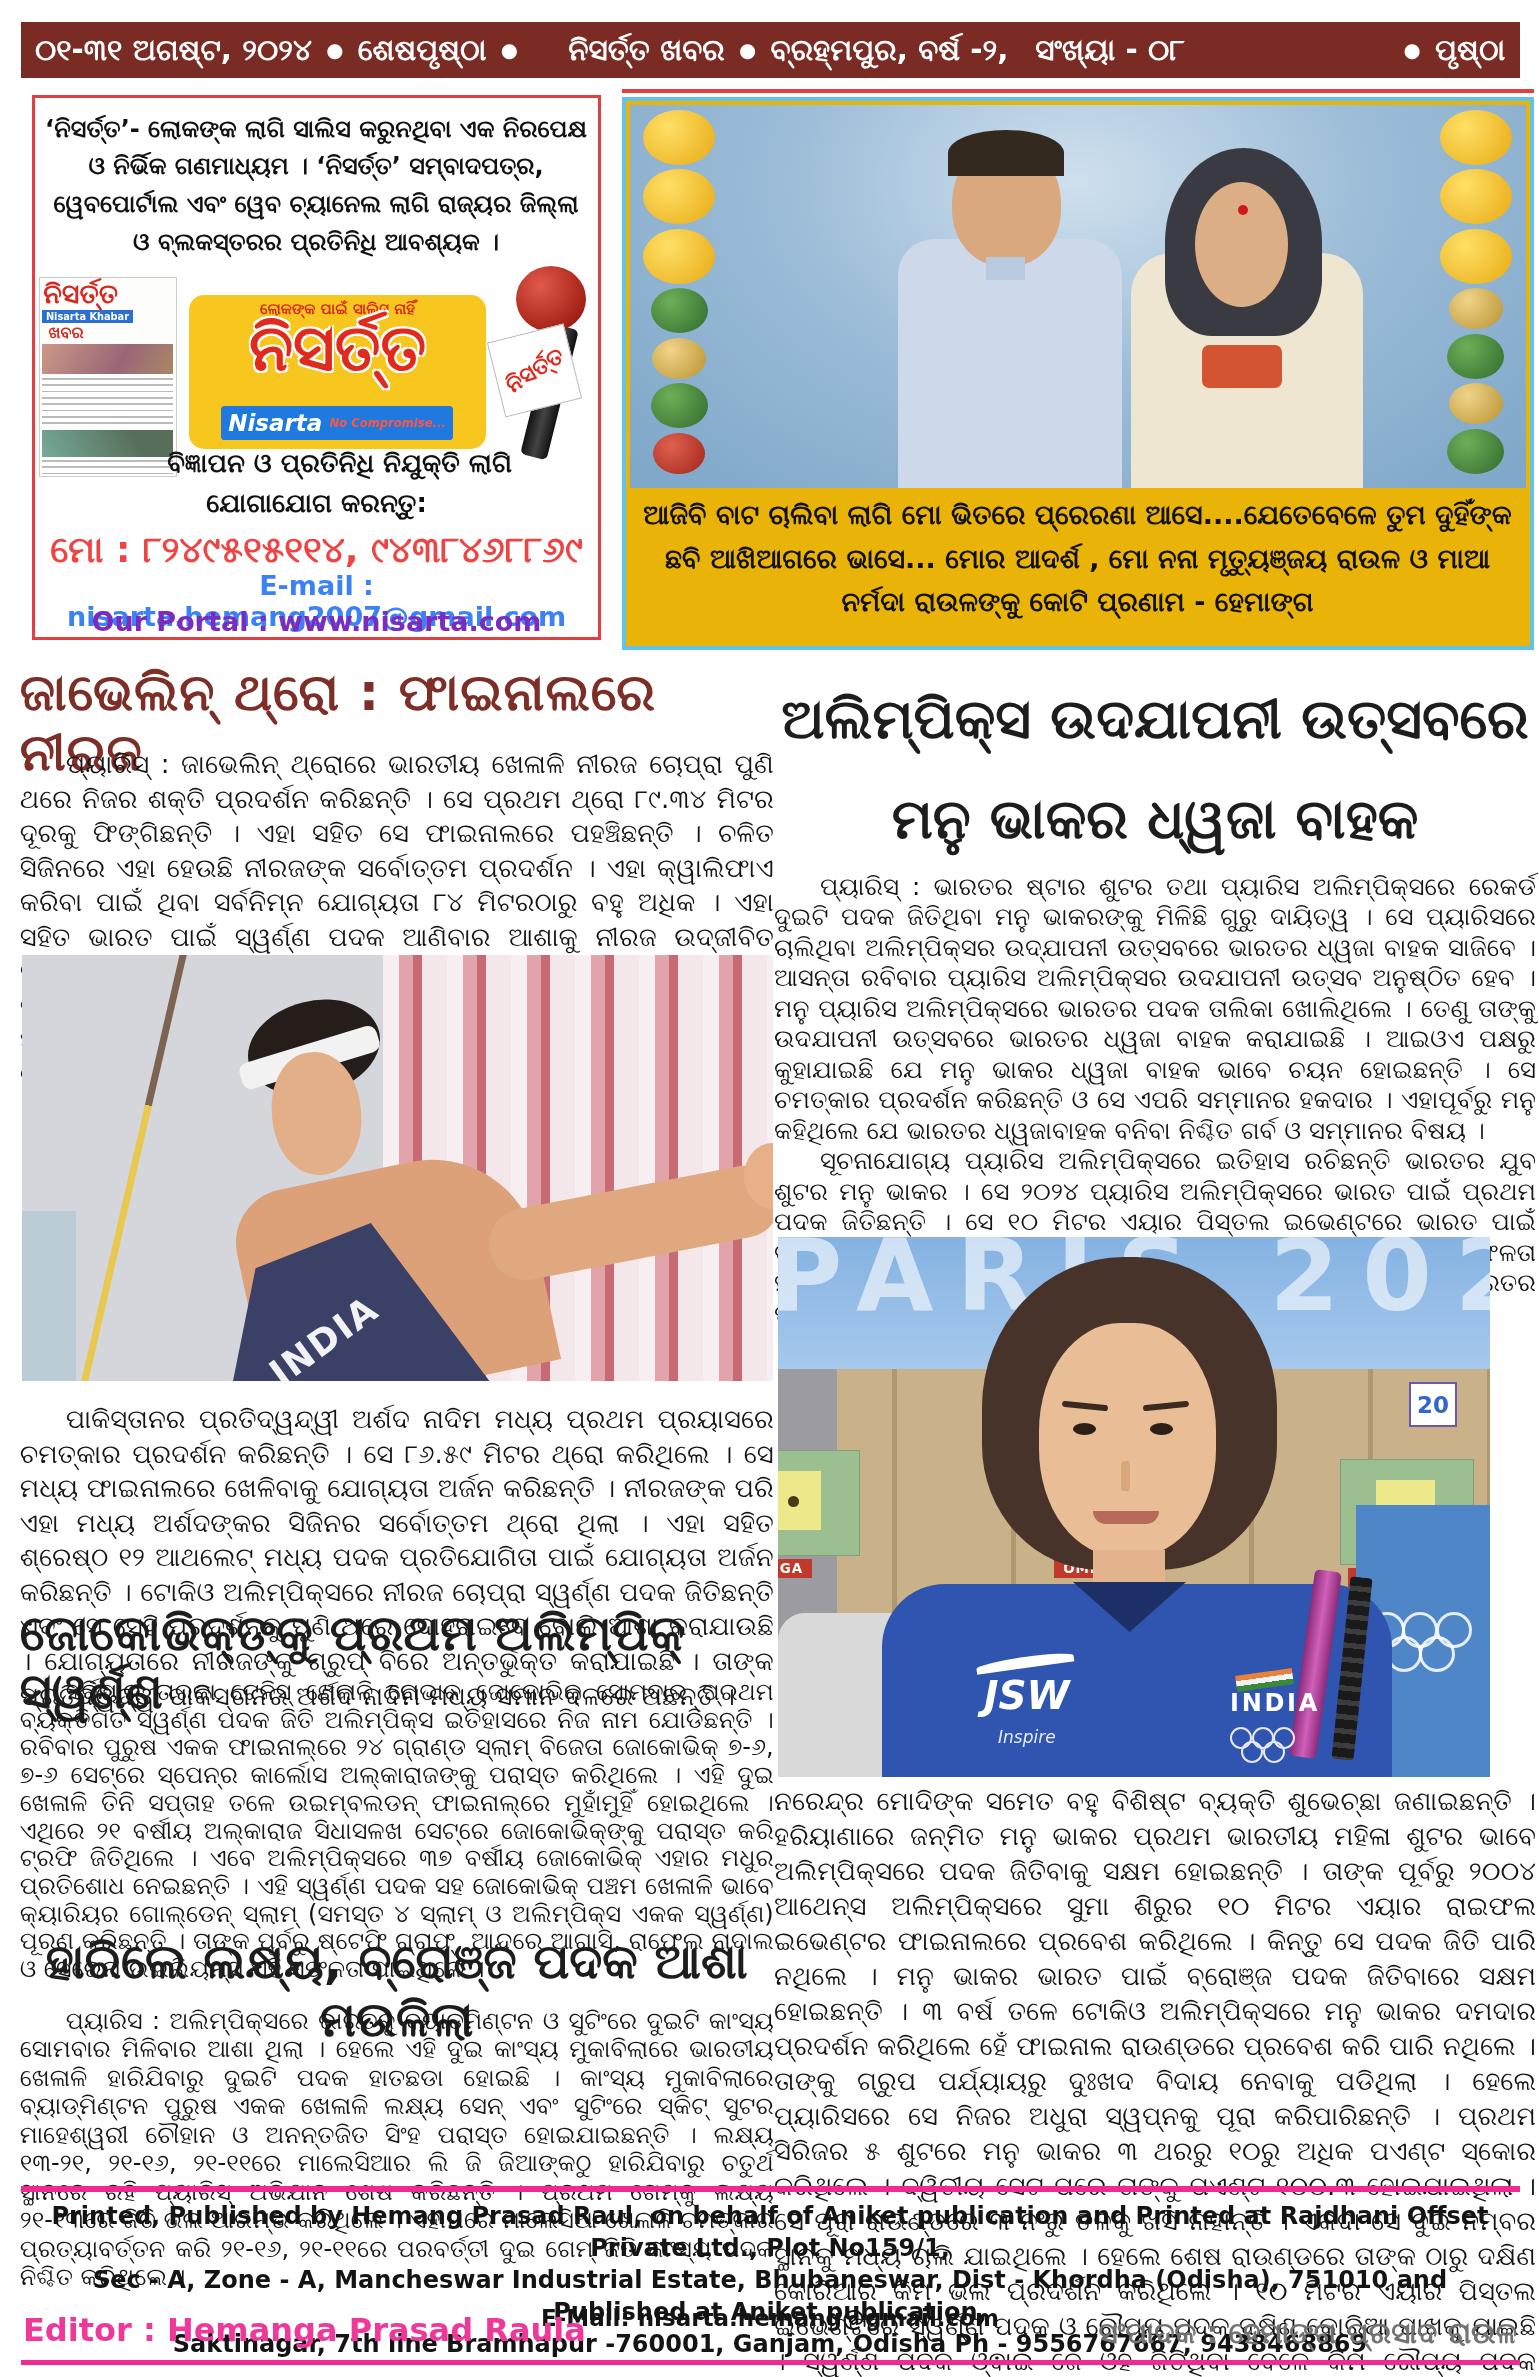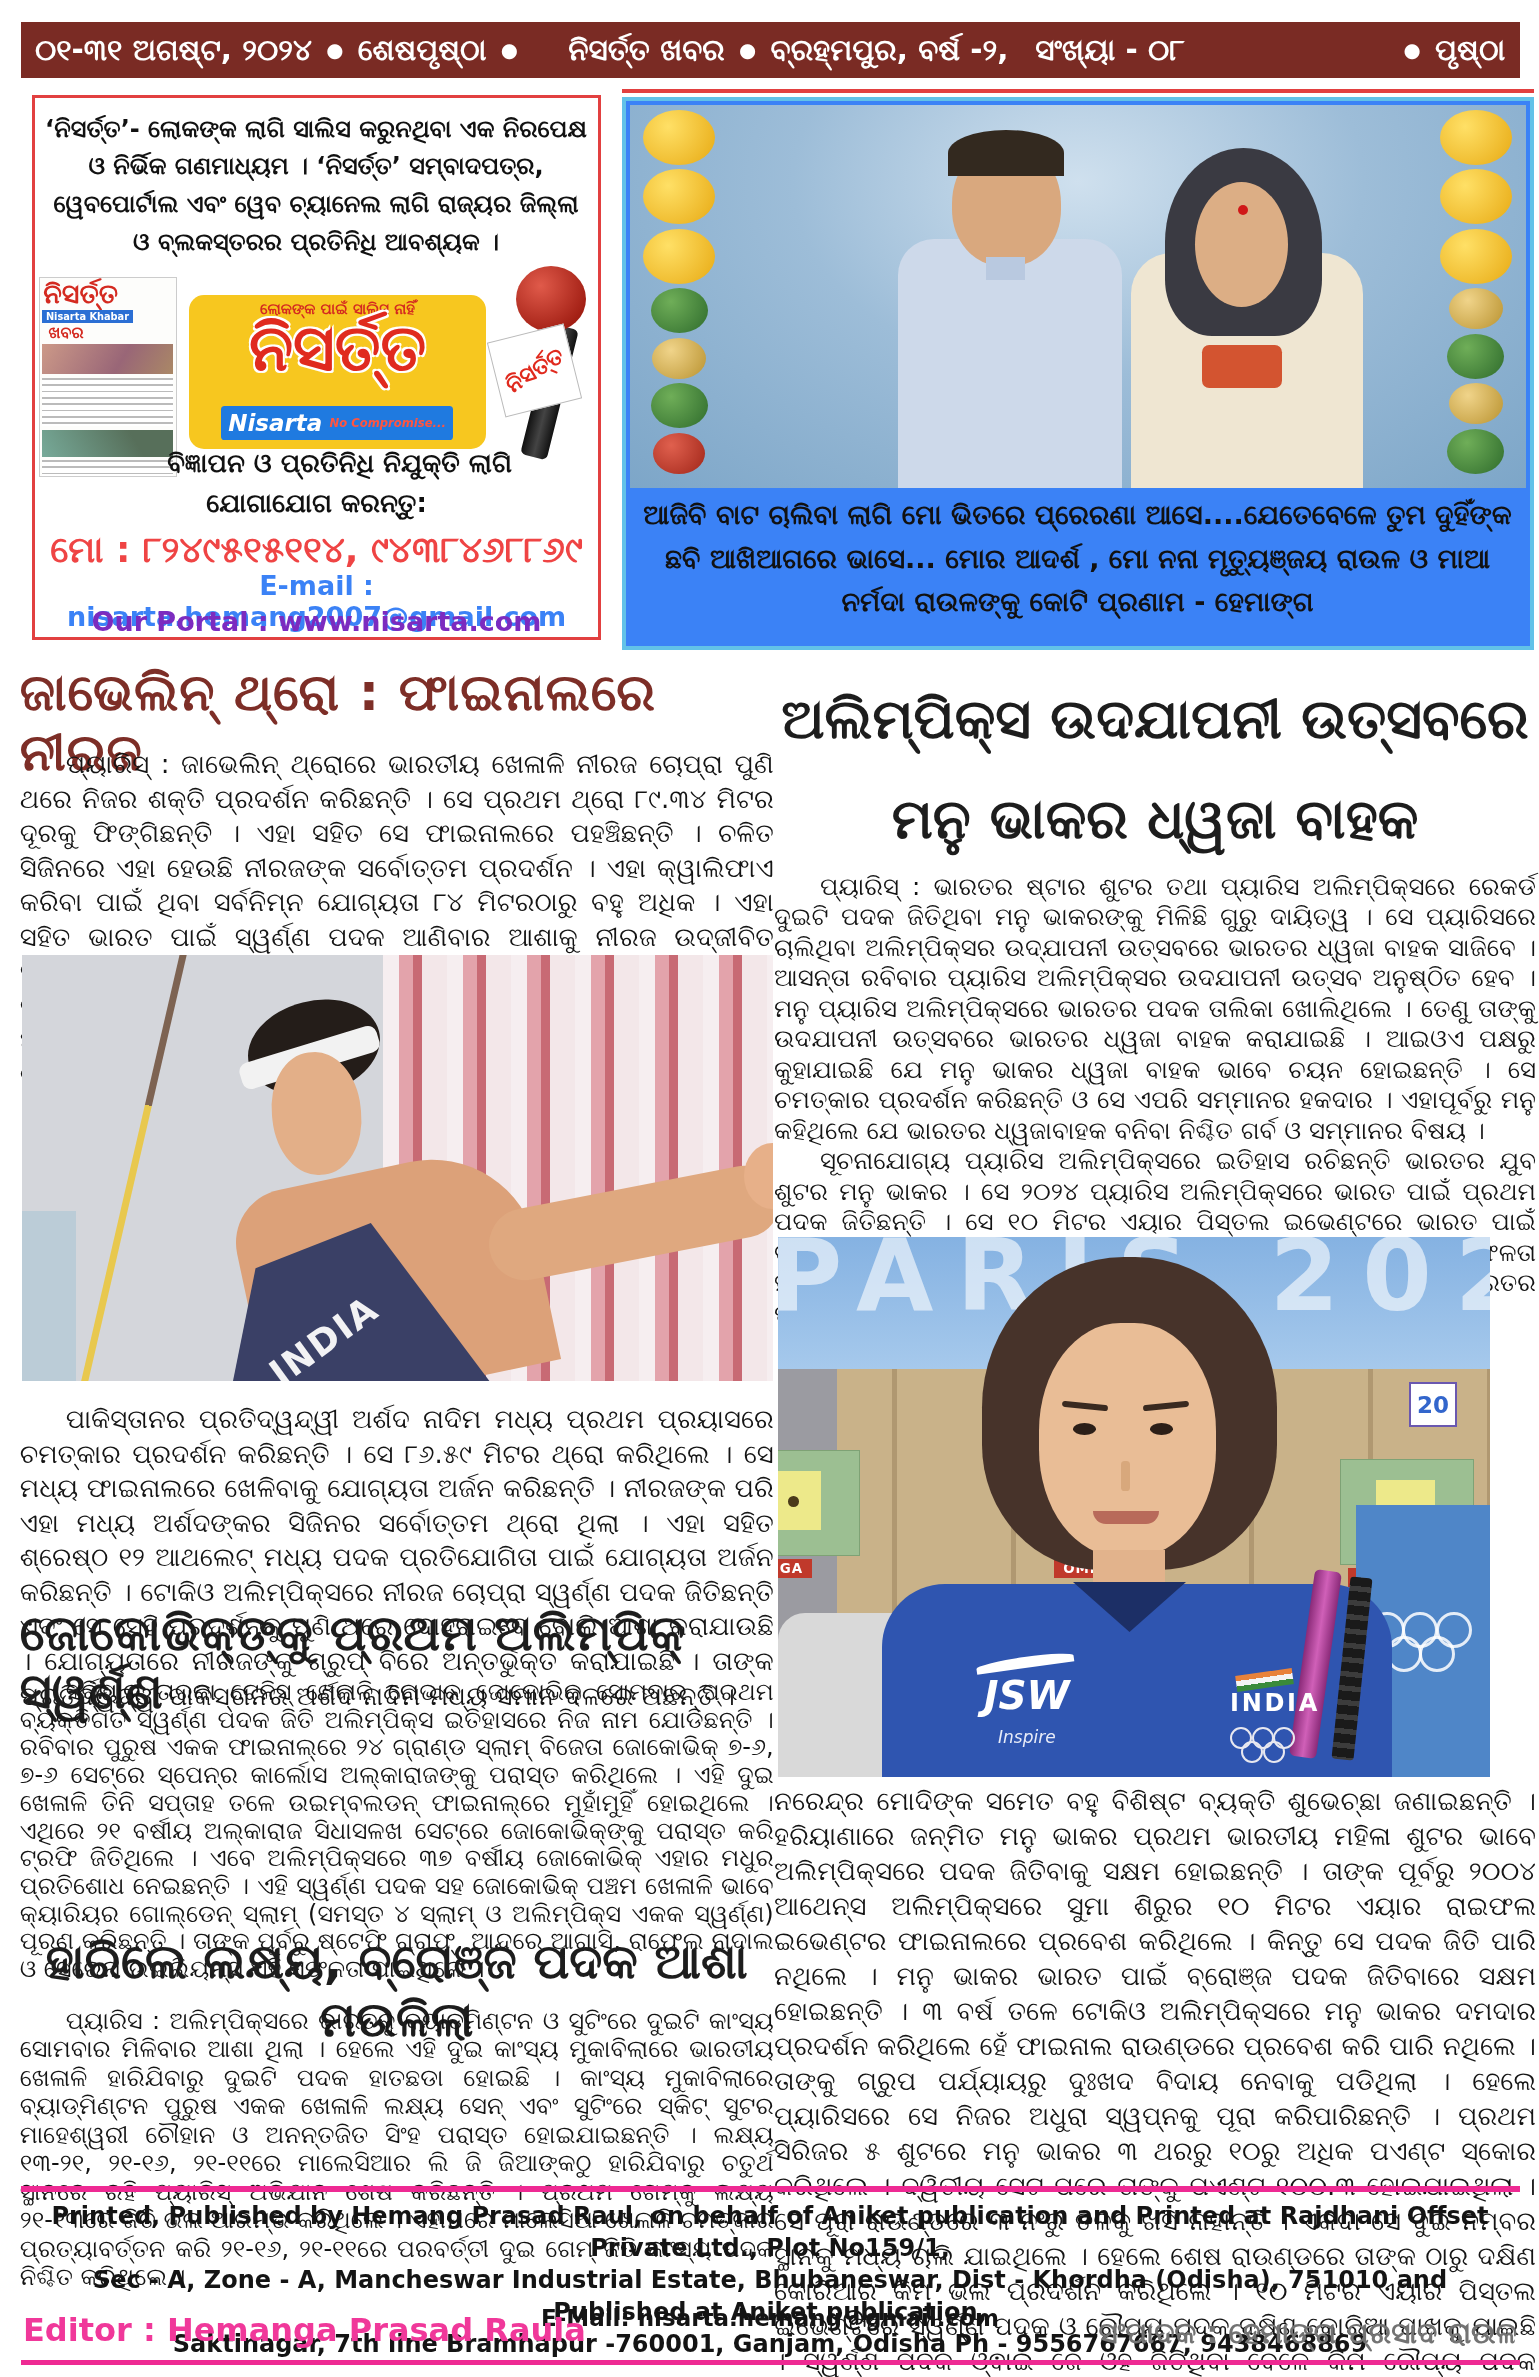--- a/index.html
+++ b/index.html
@@ -45,21 +45,21 @@
 
   .contact{position:absolute;width:100%;text-align:center;color:#111;font-weight:800;}
   #contact-lead{top:350px;left:54px;width:501px;font-size:26px;}
   #contact-lead2{top:390px;font-size:26px;}
   #contact-mobile{top:431px;font-size:36px;color:#ef4444;}
   #contact-email{top:472px;font-size:27px;color:#3b82f6;}
   #contact-portal{top:508px;font-size:27px;color:#7c2bbf;}
 
   
   #mem-rule{left:622px;top:89px;width:912px;height:3.6px;background:#e24040;}
-  #memorial{left:622px;top:97px;width:912px;height:553px;border:4.5px solid #62c2e8;box-sizing:border-box;background:#3b82f6;}
+  #memorial{left:622px;top:97px;width:912px;height:553px;border:4.5px solid #62c2e8;box-sizing:border-box;background:#eab308;}
   #mem-photo{position:absolute;left:3.6px;top:3.6px;width:896px;height:383px;overflow:hidden;
              background:radial-gradient(ellipse at 50% 20%,#cfe0ee 0%,#9dbdd8 45%,#7da6c8 100%);}
   .garland{position:absolute;top:0;height:100%;width:89px;display:flex;flex-direction:column;align-items:center;gap:4.5px;padding-top:5.4px;box-sizing:border-box;}
   #garland-left{left:5.4px;} #garland-right{right:5.4px;}
   .bead{width:72px;height:55px;border-radius:50%;}
   .bead.y{background:radial-gradient(circle at 35% 30%,#ffe066,#e7a912);}
   .bead.g{background:radial-gradient(circle at 35% 30%,#6fae58,#2e6b2c);width:57px;height:45px;}
   .bead.r{background:radial-gradient(circle at 35% 30%,#e0604e,#a02518);width:52px;height:41px;}
   .bead.gd{background:radial-gradient(circle at 35% 30%,#f0d48a,#b9922f);width:54px;height:41px;}
   #man{position:absolute;left:268px;top:134px;width:224px;height:259px;background:#cdd9ea;border-radius:36px 36px 0 0;}

